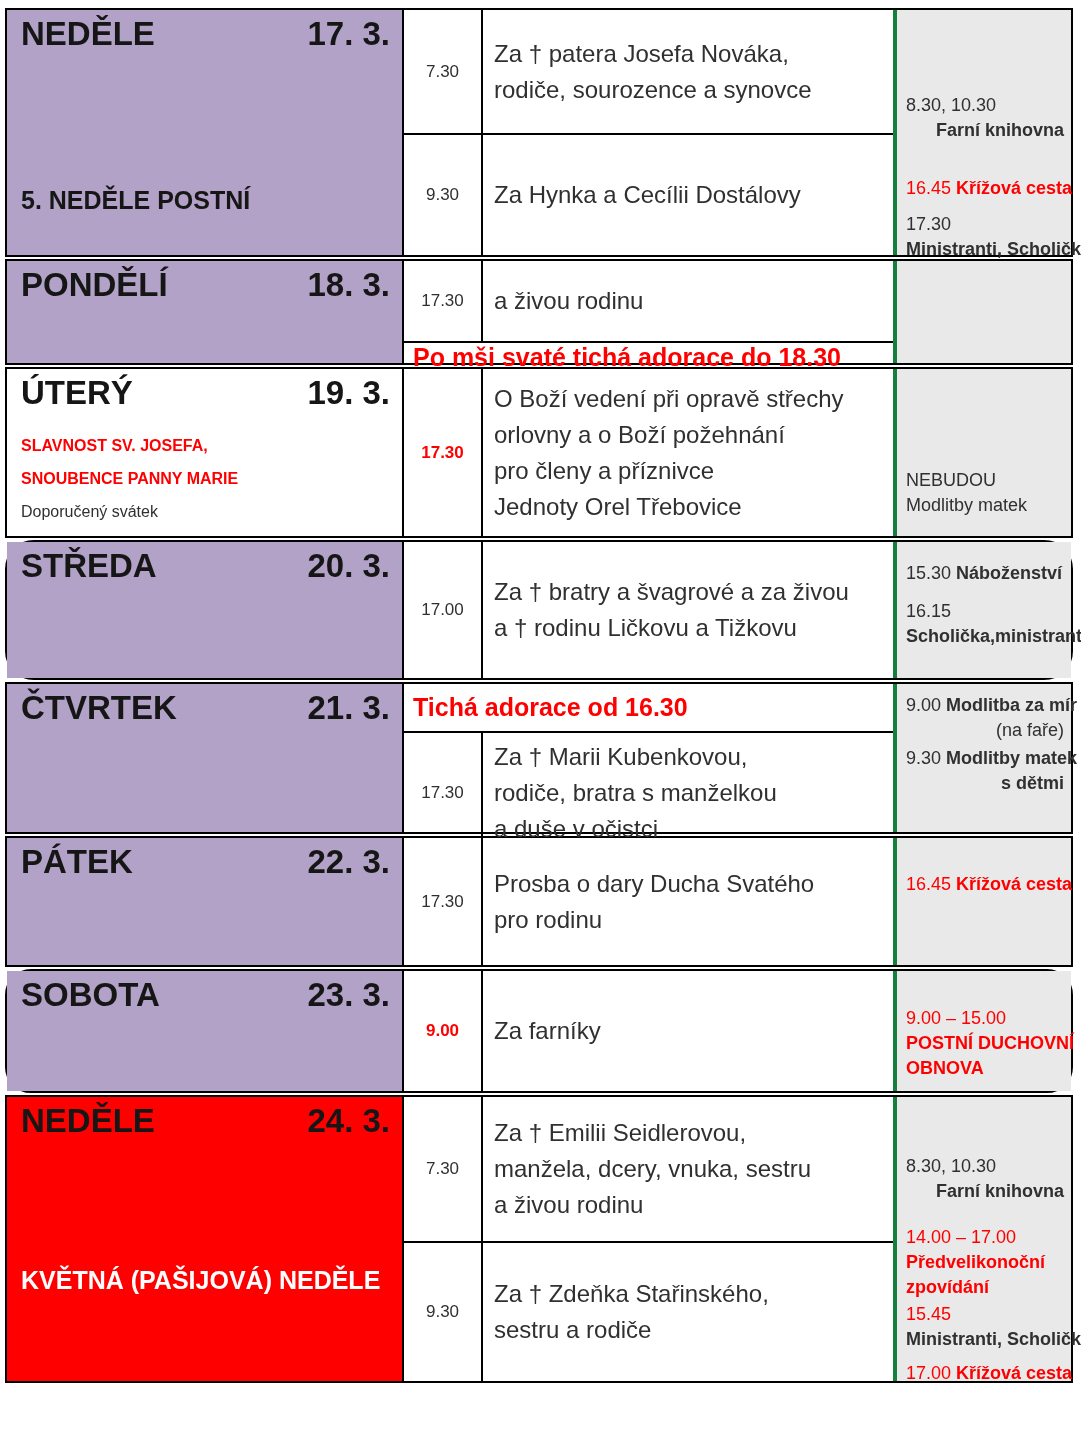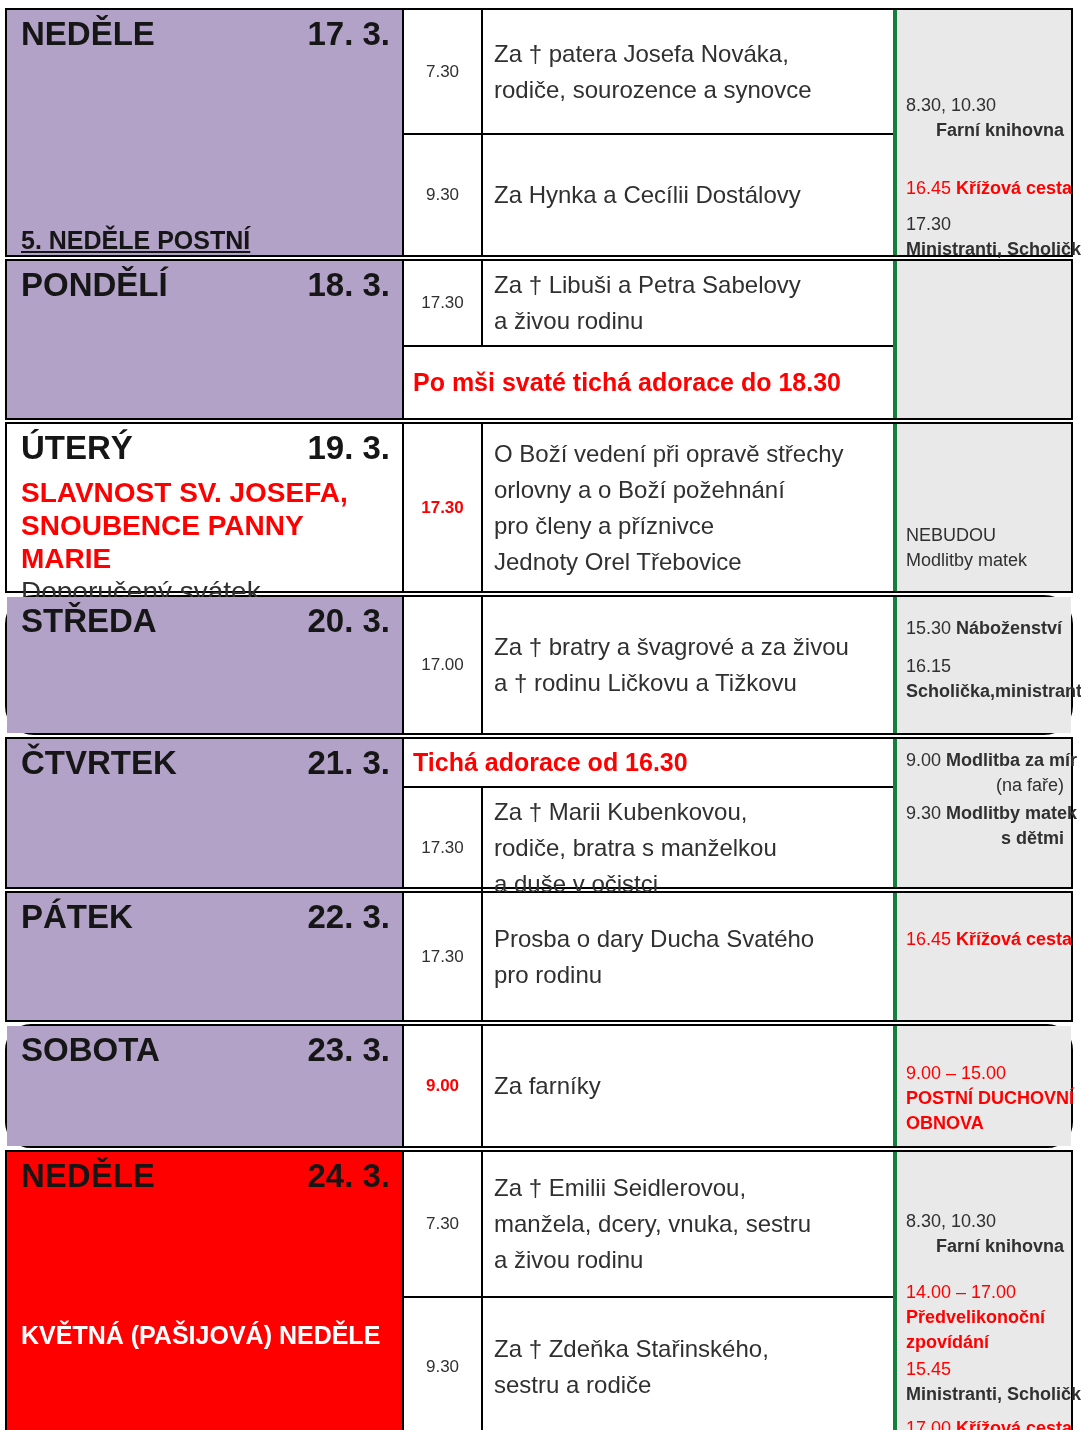--- a/index.html
+++ b/index.html
@@ -7,21 +7,21 @@
        -webkit-font-smoothing:antialiased;color:#1f1f1f;overflow:hidden;}
   #schedule{position:absolute;left:5px;top:8px;width:1068px;}
   .row{display:flex;border:2px solid #000;margin-bottom:2px;box-sizing:border-box;background:#fff;}
   .day-cell{width:397px;flex:0 0 397px;border-right:2px solid #000;box-sizing:border-box;
             display:flex;flex-direction:column;padding:8px 12px 0 14px;}
   .day-cell.purple{background:#B2A2C7;}
   .day-cell.white{background:#ffffff;}
   .day-cell.red{background:#FF0000;}
   .day-head{display:flex;justify-content:space-between;align-items:baseline;
             font-size:33px;font-weight:700;color:#161616;line-height:32px;}
-  .day-extra{font-size:28px;line-height:33px;margin-top:12px;}
+  .day-extra{font-size:16px;line-height:33px;margin-top:20px;}
   .day-sub{margin-top:auto;font-size:25px;font-weight:700;line-height:30px;}
   .middle{flex:1 1 auto;display:flex;flex-direction:column;box-sizing:border-box;}
   .mass{display:flex;box-sizing:border-box;flex:1 1 auto;}
   .mass + .mass, .middle > .banner + .mass, .middle > .mass + .banner{border-top:2px solid #000;}
   .time{width:79px;flex:0 0 79px;border-right:2px solid #000;box-sizing:border-box;
         display:flex;align-items:center;justify-content:center;font-size:17px;color:#303030;}
   .intention{flex:1;display:flex;flex-direction:column;justify-content:center;
              padding:6px 5px 6px 11px;font-size:24px;color:#303030;line-height:36px;}
   .banner{display:flex;align-items:center;padding-left:9px;font-size:25px;font-weight:700;
           color:#FF0000;box-sizing:border-box;flex:1 1 auto;}
@@ -38,21 +38,21 @@
 </head>
 <body>
 
 <div id="schedule">
     <div class="row" style="height: 249px;">
       <div class="day-cell purple">
         <div class="day-head">
           <span>NEDĚLE</span>
           <span>17. 3.</span>
         </div>
-        <div class="day-sub black" style=" text-decoration: underline;">5. NEDĚLE POSTNÍ</div>
+        <div class="day-sub black" style="padding-bottom: 40px;">5. NEDĚLE POSTNÍ</div>
       </div>
       <div class="middle">
         <div class="mass" style="flex: 0 0 123px;">
           <div class="time dark">7.30</div>
           <div class="intention">
             <div>Za † patera Josefa Nováka,</div>
             <div>rodiče, sourozence a synovce</div>
           </div>
         </div>
         <div class="mass">
@@ -63,32 +63,31 @@
         </div>
       </div>
       <div class="notes">
         <div class="note-line" style="margin-top: 74px;"><span class="dark">8.30, 10.30</span></div>
         <div class="note-line right"><span class="dark bold">Farní knihovna</span></div>
         <div class="note-line" style="margin-top: 33px;"><span class="red">16.45 </span><span class="red bold">Křížová cesta</span></div>
         <div class="note-line" style="margin-top: 11px;"><span class="dark">17.30</span></div>
         <div class="note-line"><span class="dark bold">Ministranti, Scholička</span></div>
       </div>
     </div>
-    <div class="row" style="height: 161px;">
+    <div class="row" style="height: 106px;">
       <div class="day-cell purple">
         <div class="day-head">
           <span>PONDĚLÍ</span>
           <span>18. 3.</span>
         </div>
       </div>
       <div class="middle">
         <div class="mass" style="flex: 0 0 80px;">
           <div class="time dark">17.30</div>
           <div class="intention">
-            <div>Za † Libuši a Petra Sabelovy</div>
             <div>a živou rodinu</div>
           </div>
         </div>
         <div class="banner">Po mši svaté tichá adorace do 18.30</div>
       </div>
       <div class="notes"></div>
     </div>
     <div class="row" style="height: 171px;">
       <div class="day-cell white">
         <div class="day-head">

